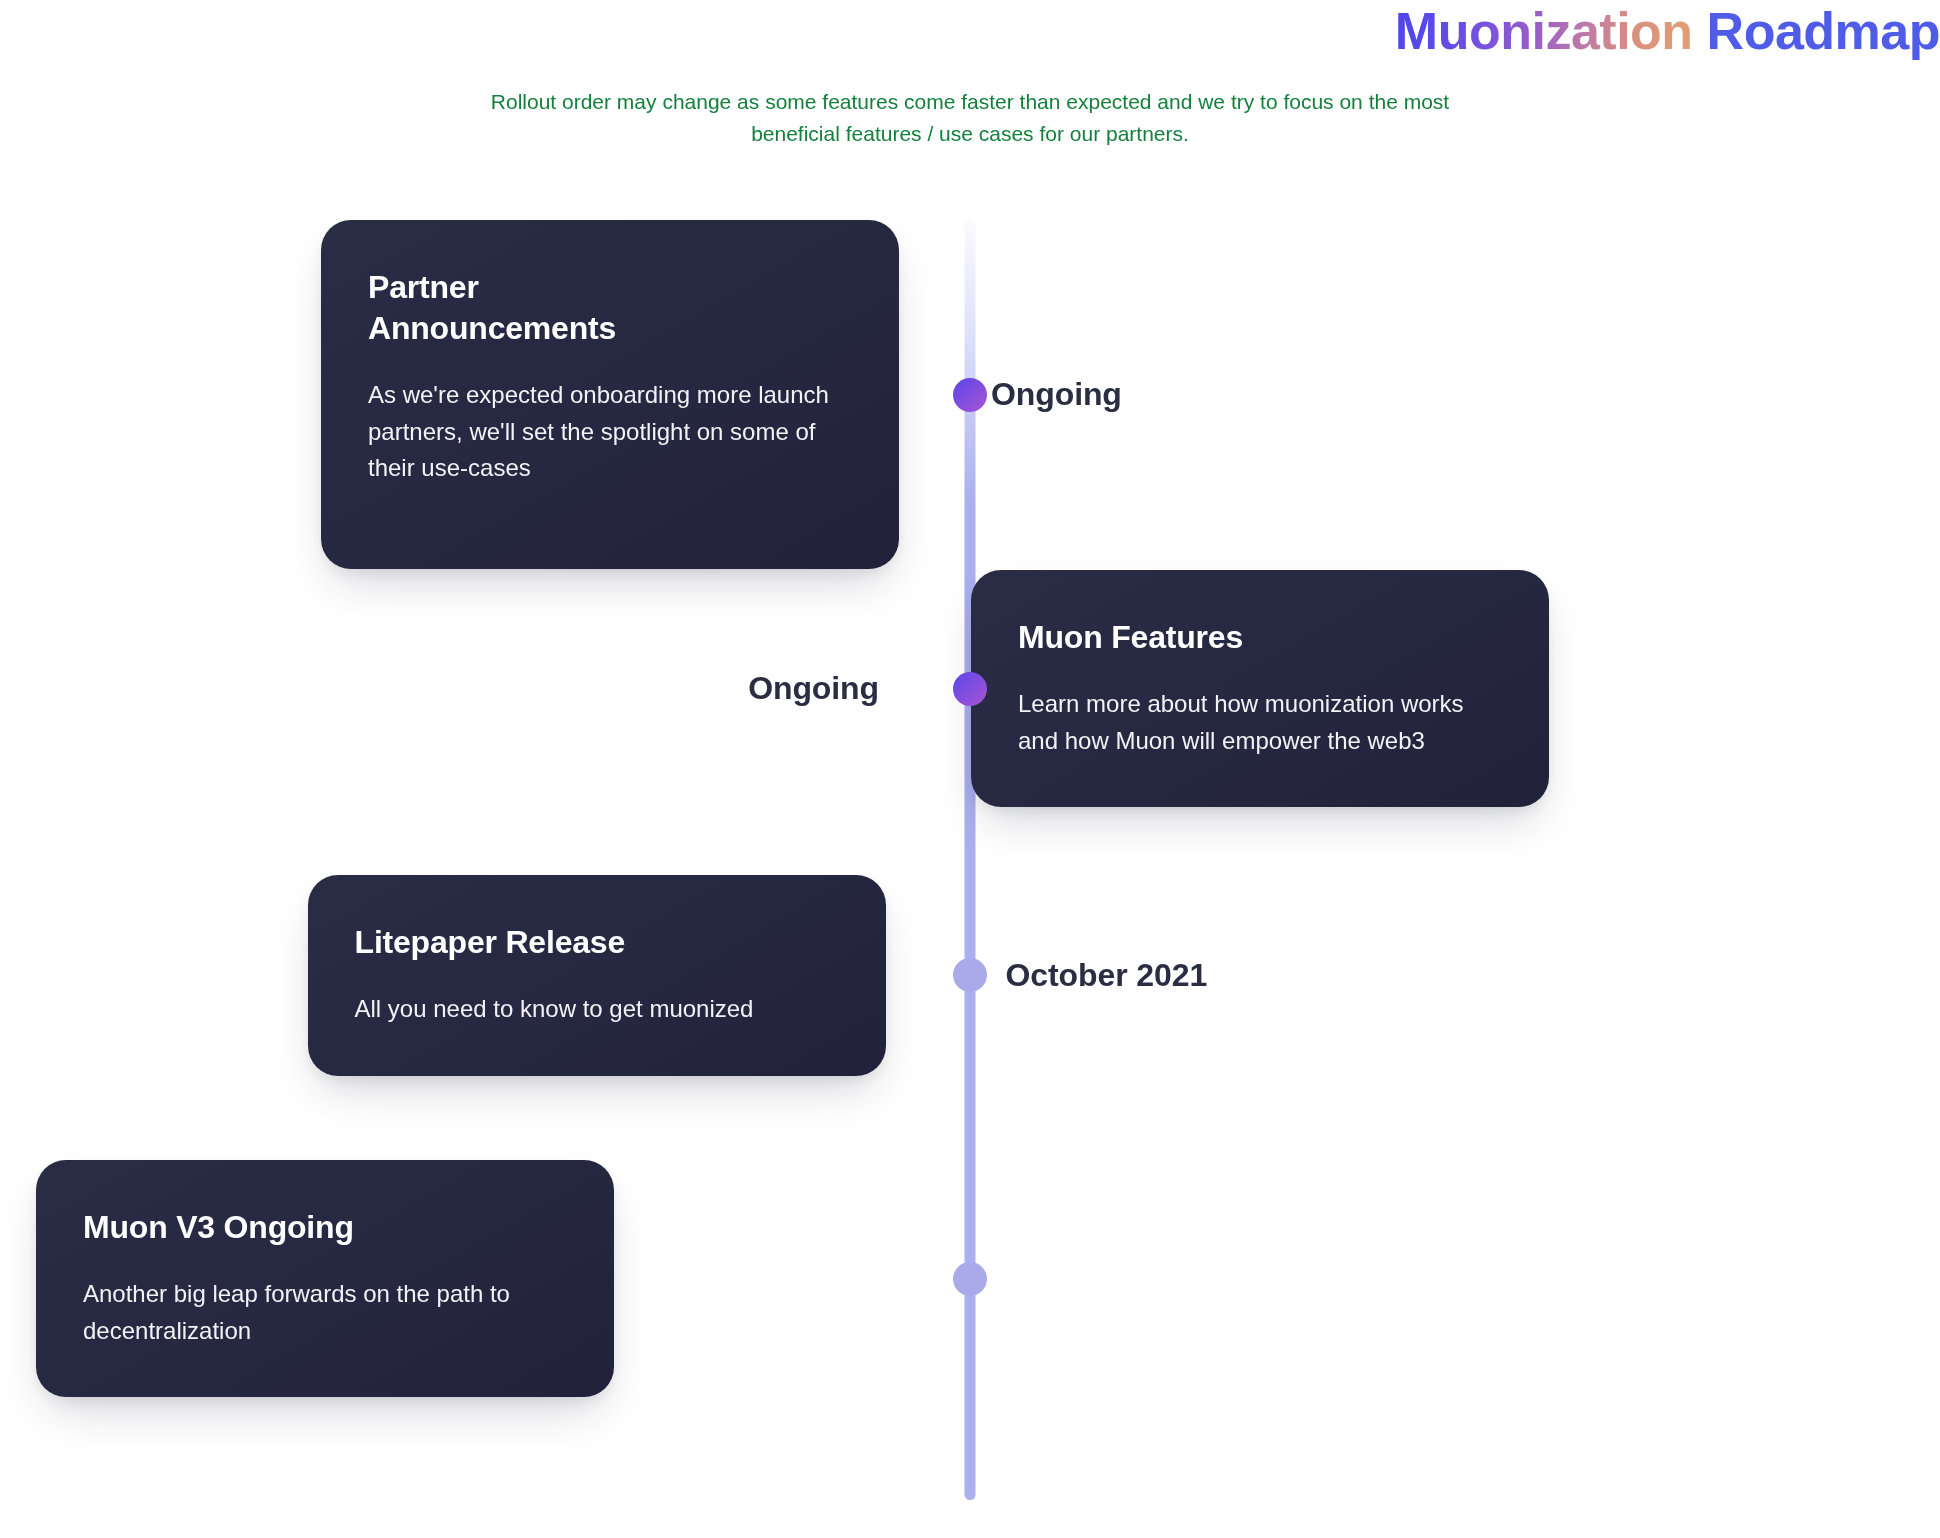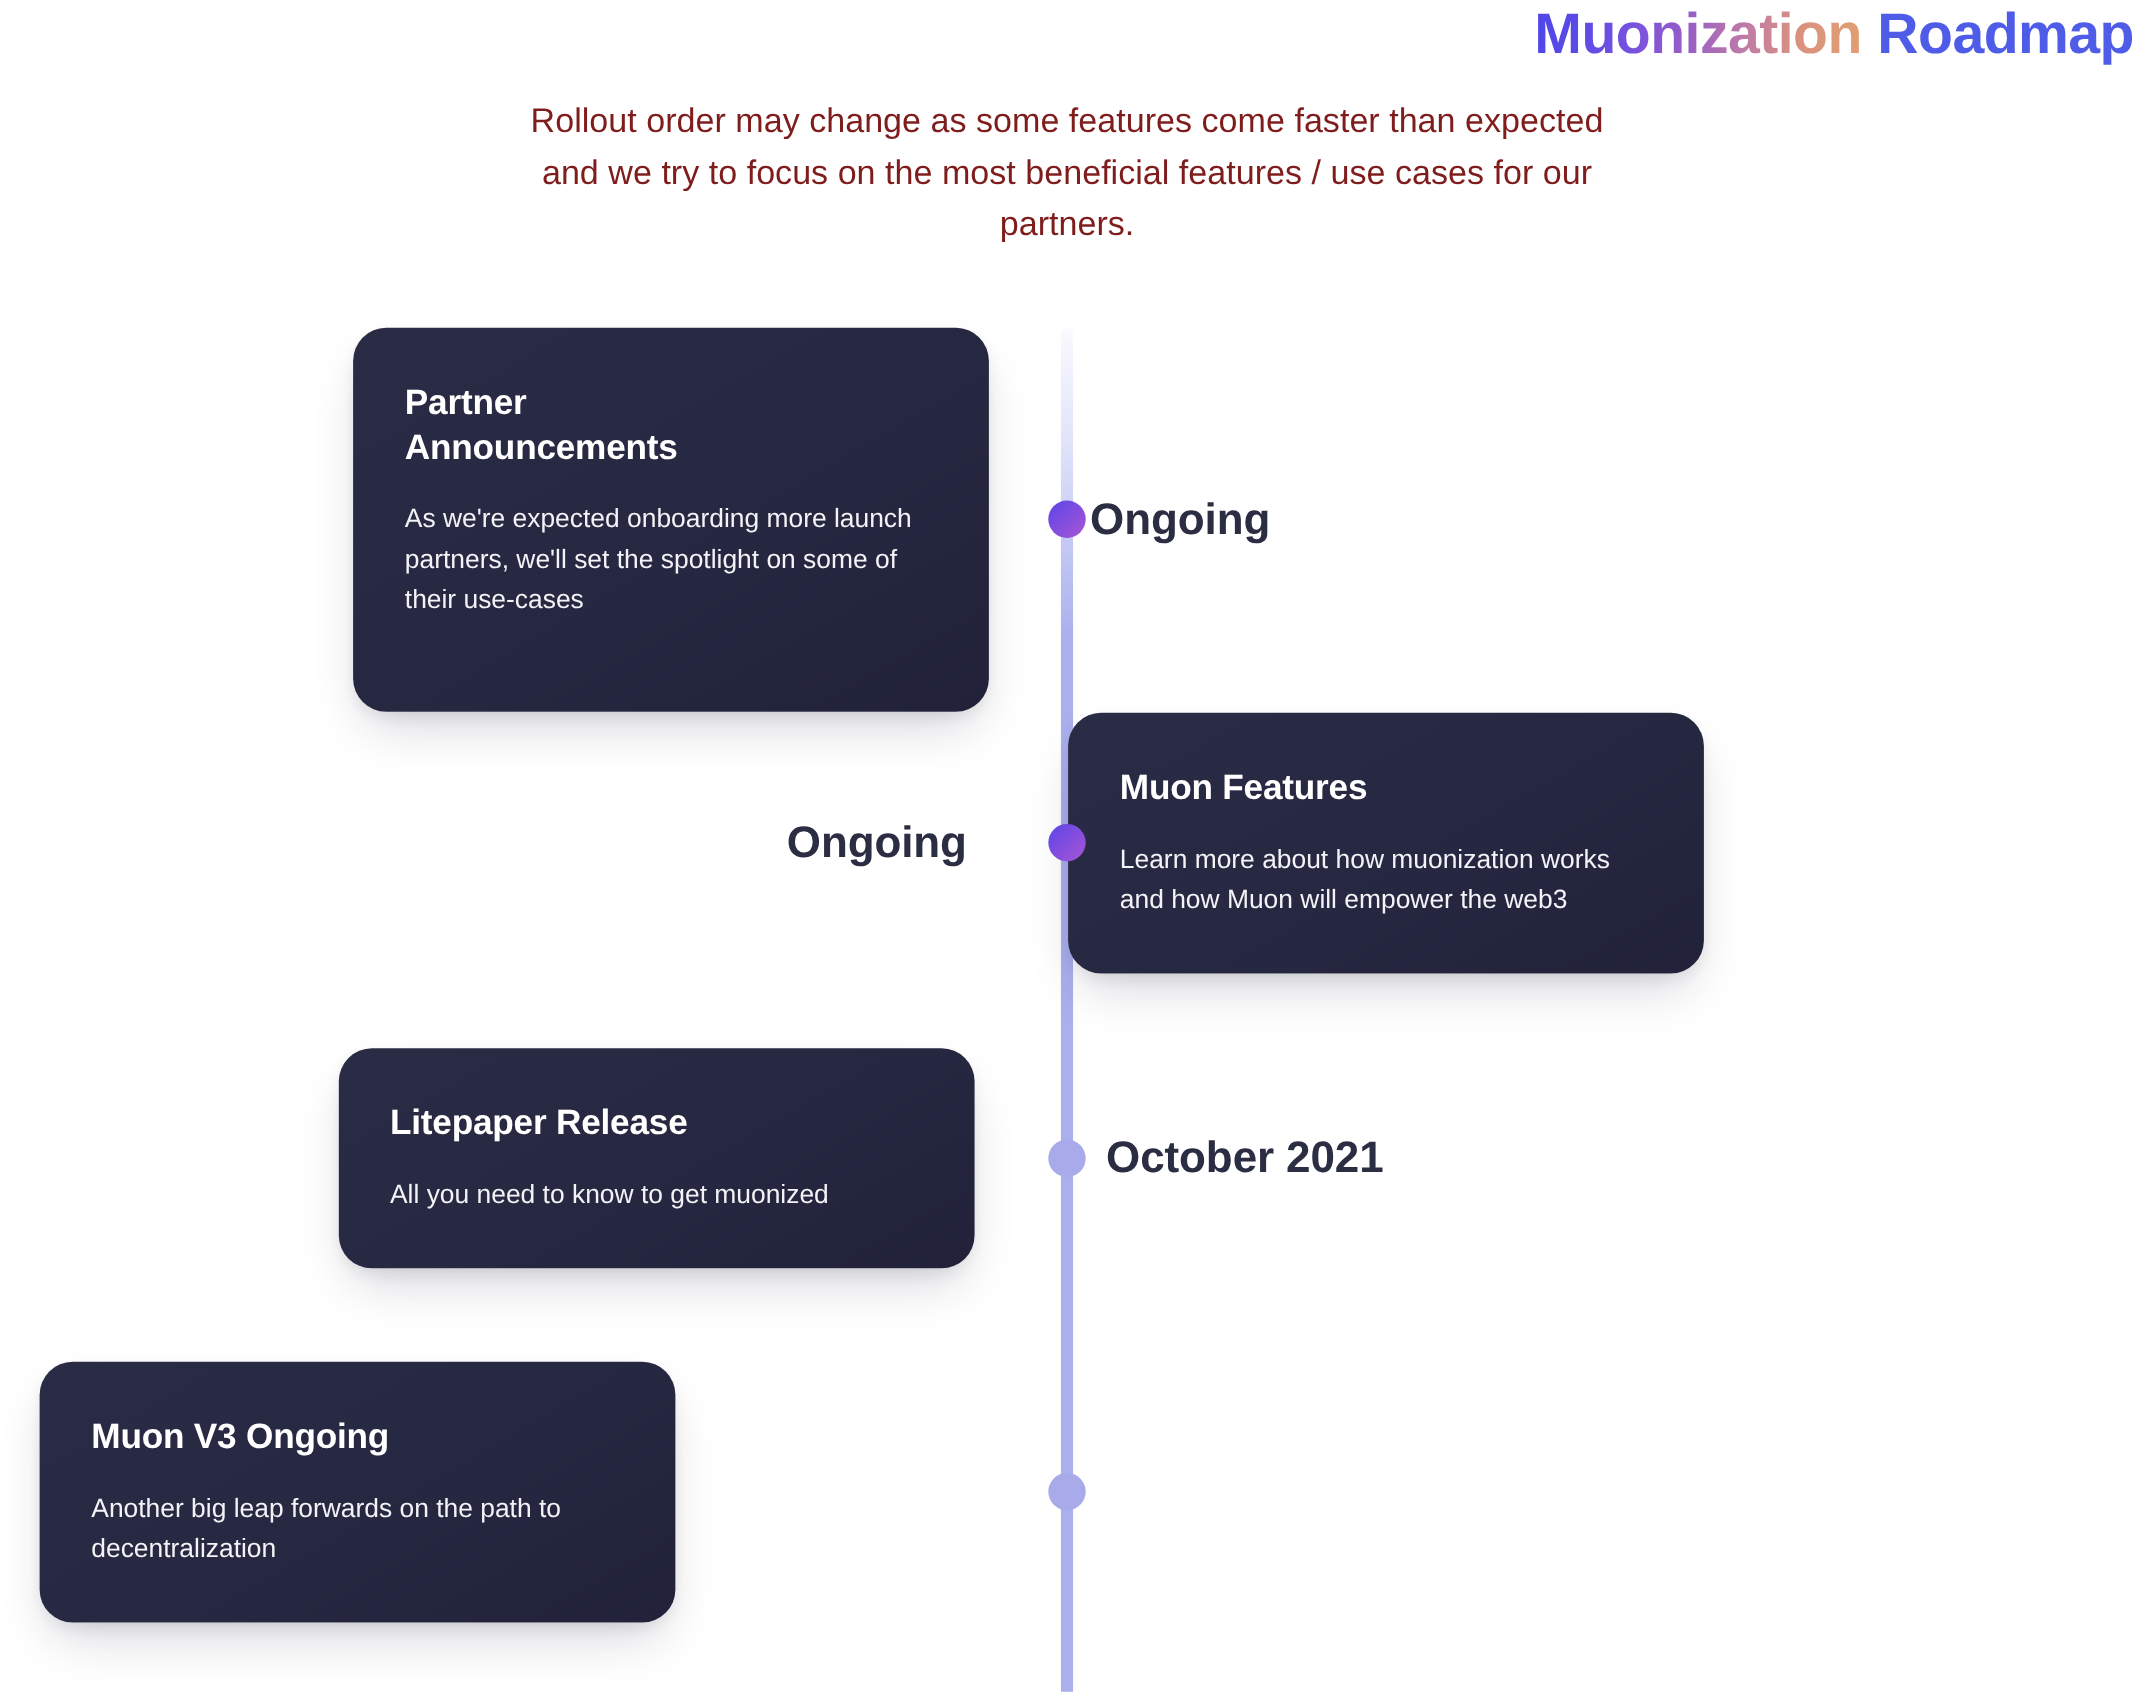--- a/index.html
+++ b/index.html
@@ -50,23 +50,23 @@
     color: transparent;
   }
 
   .title-solid {
     color: #4f5ce8;
   }
 
   .subtitle {
     margin: 26px auto 0;
     width: 1030px;
-    font-size: 31px;
+    font-size: 21px;
     line-height: 1.52;
-    color: #7f1d1d;
+    color: #15803d;
     font-weight: 400;
   }
 
   
   .timeline {
     position: relative;
     margin-top: 70px;
     width: 1940px;
     height: 1280px;
   }
@@ -155,21 +155,21 @@
 
   .card-body {
     margin-top: 28px;
     font-size: 24px;
     font-weight: 400;
     line-height: 1.53;
     color: #f2f2f7;
   }
 
   .milestone-label {
-    font-size: 40px;
+    font-size: 32px;
     font-weight: 600;
     letter-spacing: -0.1px;
     color: #2b2d42;
     white-space: nowrap;
   }
 
   .label-right { padding-left: 20px; }
   .label-left  { padding-right: 20px; text-align: right; }
 
   .card-tall { padding-bottom: 82px; }

